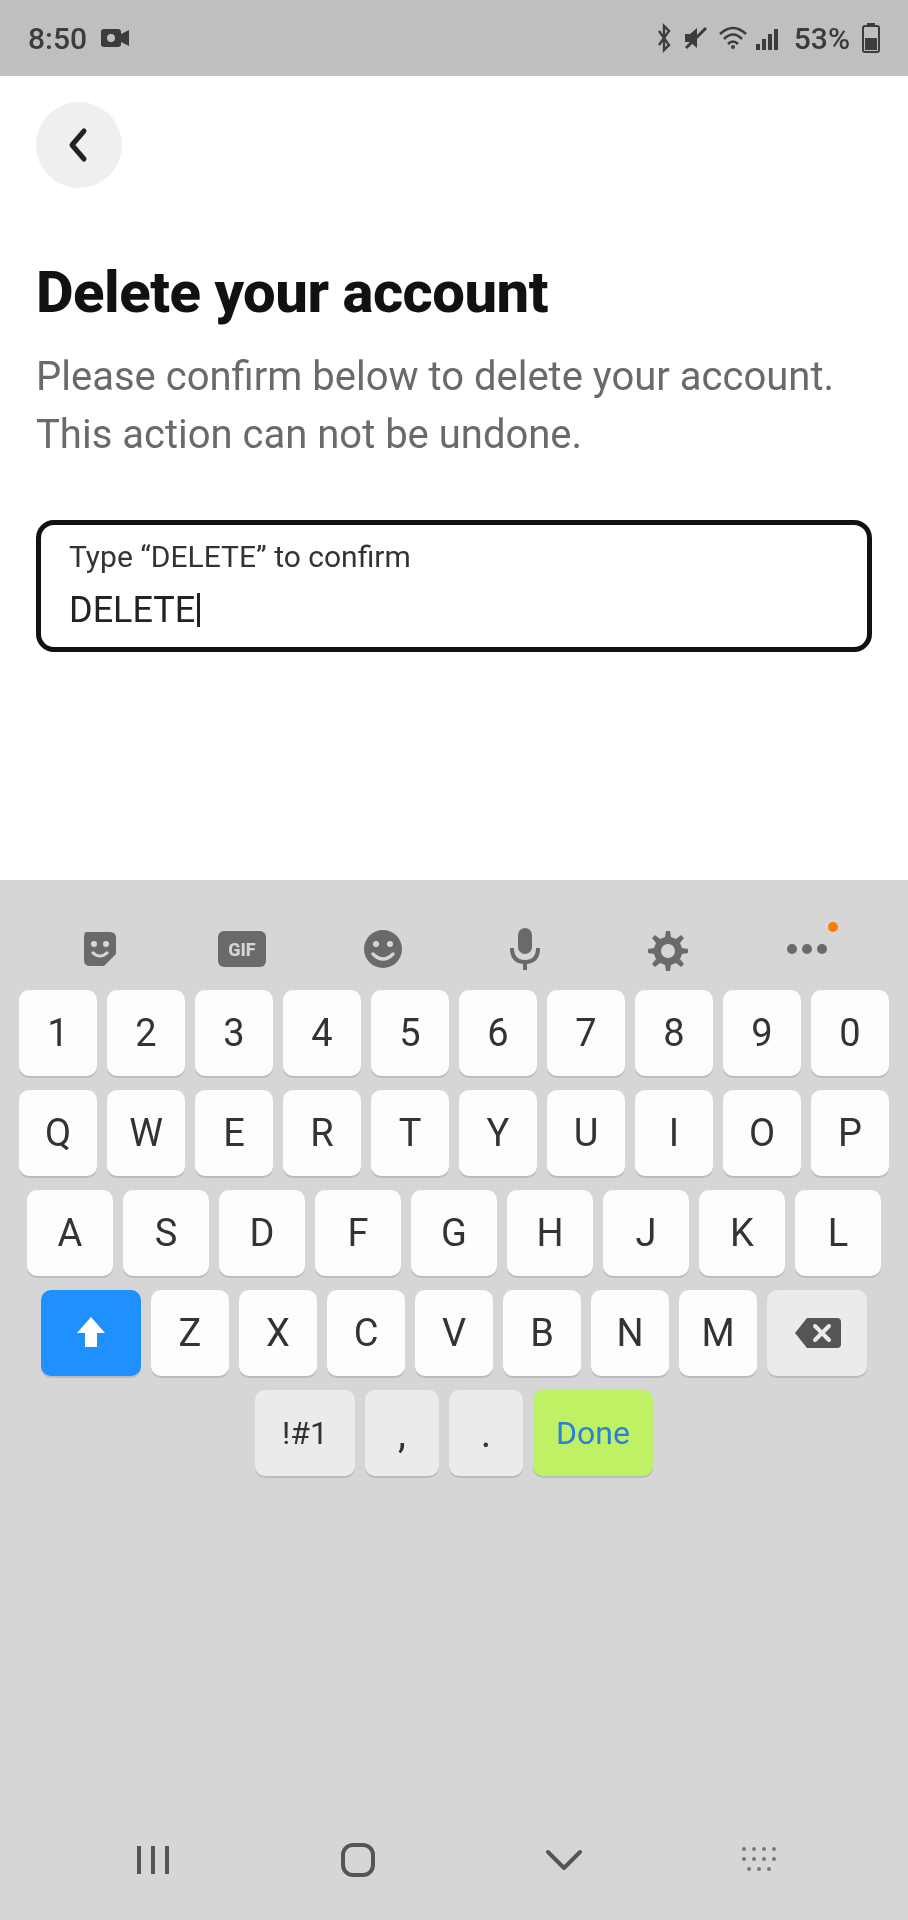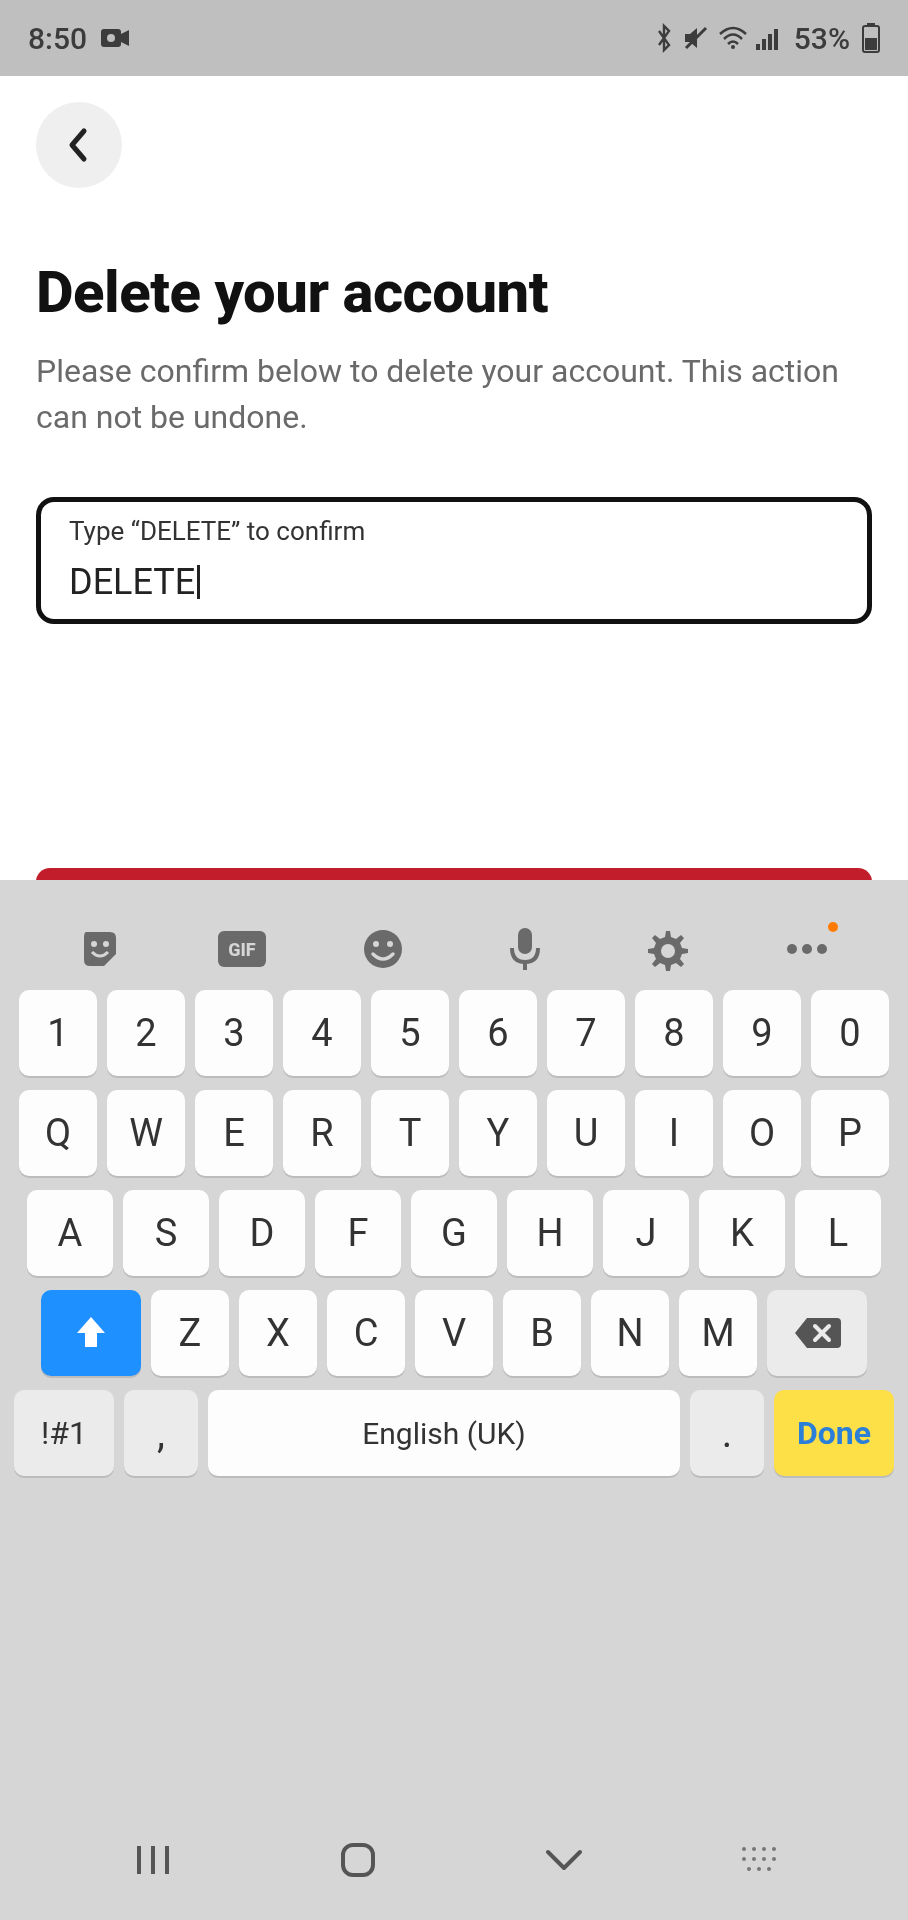--- a/index.html
+++ b/index.html
@@ -22,30 +22,30 @@
   .back-btn {
     width: 86px; height: 86px; border-radius: 50%;
     background: #efefef; display: flex; align-items: center; justify-content: center;
     cursor: pointer;
   }
   .page-title {
     margin-top: 70px; font-size: 58px; font-weight: 800; color: #111;
     letter-spacing: -0.5px;
   }
   .page-subtitle {
-    margin-top: 22px; font-size: 32px; color: #6a6a6a; line-height: 1.45;
+    margin-top: 22px; font-size: 40px; color: #6a6a6a; line-height: 1.45;
     font-weight: 400;
   }
   .field-wrap {
     margin-top: 56px;
     border: 5px solid #111;
     border-radius: 18px;
     padding: 14px 28px 16px 28px;
   }
-  .field-label { font-size: 26px; color: #333; }
+  .field-label { font-size: 30px; color: #333; }
   .field-row { display:flex; align-items:flex-end; }
   .field-input {
     border: none; outline: none; font-size: 36px; color: #222;
     width: auto; background: transparent; margin-top: 15px;
     font-family: inherit;
   }
   .caret {
     display:inline-block; width:3px; height:34px; background:#222;
     margin-left:2px; margin-bottom:4px;
     animation: blink 1s step-start infinite;
@@ -87,21 +87,21 @@
     display:flex; align-items:center; justify-content:center;
     font-size:38px; color:#333; font-weight:400;
     box-shadow: 0 2px 0 rgba(0,0,0,0.12); cursor:pointer;
   }
   .key.shift { background:#1e90ff; color:#fff; flex:0 0 100px; }
   .key.bksp { background:#ebebeb; flex:0 0 100px; }
   .key.sym { flex:0 0 100px; font-size:32px; background:#ebebeb; }
   .key.comma { flex:0 0 74px; background:#ebebeb; font-size:40px; }
   .key.period { flex:0 0 74px; background:#ebebeb; font-size:40px; }
   .key.space { flex:1; font-size:30px; }
-  .key.done { flex:0 0 120px; background:#fde047; color:#2b7fd8; font-size:32px; font-weight:700; }
+  .key.done { flex:0 0 120px; background:#bef264; color:#2b7fd8; font-size:32px; font-weight:400; }
 
   .kb-row.num .key, .kb-row.qwerty .key { flex:0 0 78px; }
   .kb-row.asdf .key { flex:0 0 86px; }
   .kb-row.zxcv .key.letter { flex:0 0 78px; }
 
   .nav-bar {
     position:absolute; bottom:0; left:0; right:0; height:110px;
     display:flex; align-items:center; justify-content:space-around;
     padding: 0 50px 10px 50px;
   }
@@ -297,21 +297,20 @@
         <svg width="48" height="34" viewBox="0 0 48 34" fill="#555">
             <path d="M14 2 L44 2 Q48 2 48 6 L48 28 Q48 32 44 32 L14 32 L2 17 Z"></path>
             <line x1="22" y1="10" x2="36" y2="24" stroke="#ebebeb" stroke-width="4" stroke-linecap="round"></line>
             <line x1="36" y1="10" x2="22" y2="24" stroke="#ebebeb" stroke-width="4" stroke-linecap="round"></line>
           </svg>
       </div>
     </div>
     <div class="kb-row">
       <div class="key sym">!#1</div>
       <div class="key comma">,</div>
-      <div class="key space">English (UK)</div>
       <div class="key period">.</div>
       <div class="key done">Done</div>
     </div>
   </div>
 
   <div class="nav-bar">
     <div class="nav-item">
       <svg width="40" height="40" viewBox="0 0 40 40" stroke="#555" stroke-width="4" fill="none">
           <line x1="6" y1="6" x2="6" y2="34"></line>
           <line x1="20" y1="6" x2="20" y2="34"></line>

